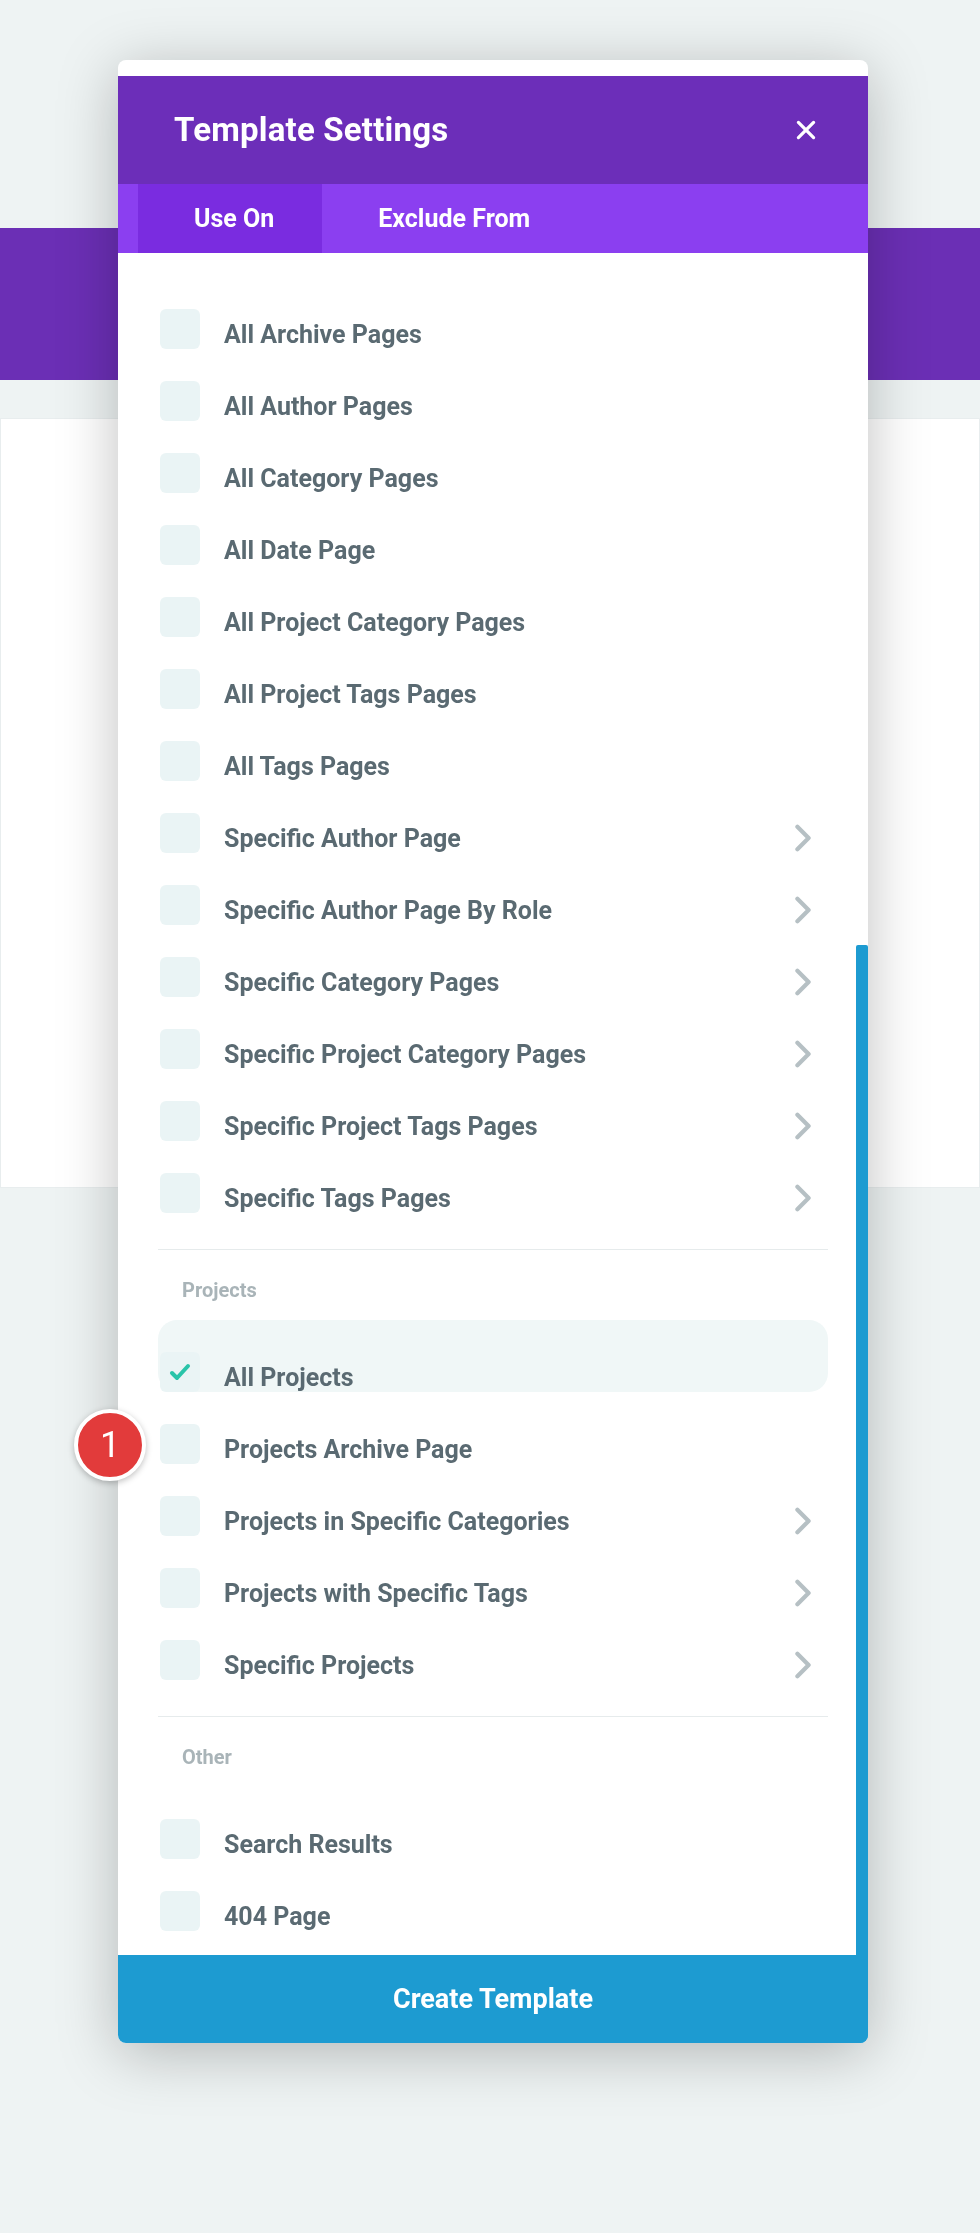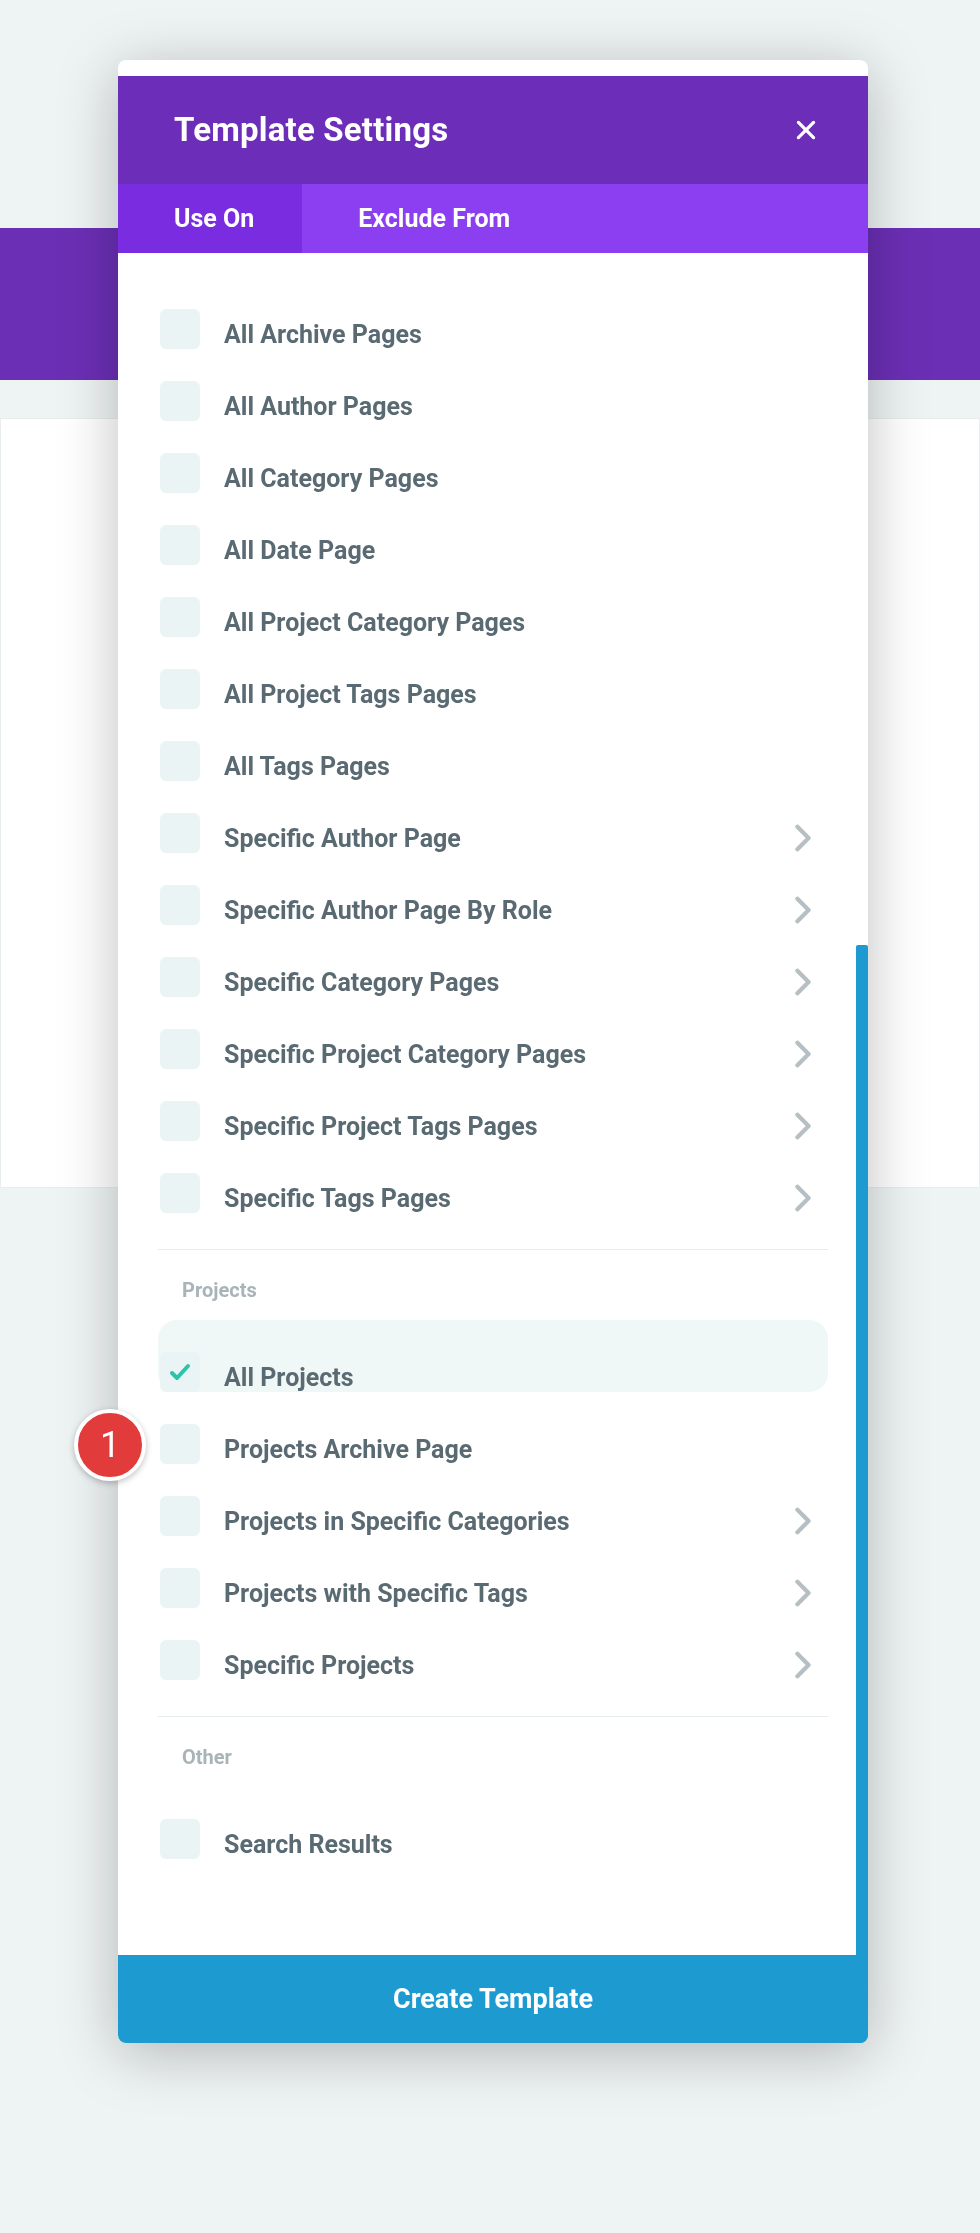--- a/index.html
+++ b/index.html
@@ -56,20 +56,21 @@
     display: flex;
     align-items: center;
     justify-content: center;
     cursor: pointer;
     color: #ffffff;
   }
   .close-btn svg { width: 26px; height: 26px; }
   .tabs {
     display: flex;
     background: #8b3ff0;
+    padding-left: 20px;
   }
   .tab {
     flex: 0 0 auto;
     padding: 20px 48px 20px 56px;
     color: #ffffff;
     font-size: 25px;
     font-weight: 700;
     cursor: pointer;
   }
   .tab.active { background: #7a2ce0; }
@@ -328,20 +329,24 @@
             </div>
         </div>
       </div>
 
       <div class="group last">
         <div class="group-title">Other</div>
         <div class="row">
           <div class="chk"></div>
           <div class="row-label">Search Results</div>
         </div>
+        <div class="row">
+          <div class="chk"></div>
+          <div class="row-label">404 Page</div>
+        </div>
       </div>
 
     </div>
 
     <div class="scrollbar-track"></div>
 
     <div class="footer-btn">Create Template</div>
   </div>
 </div>
 

